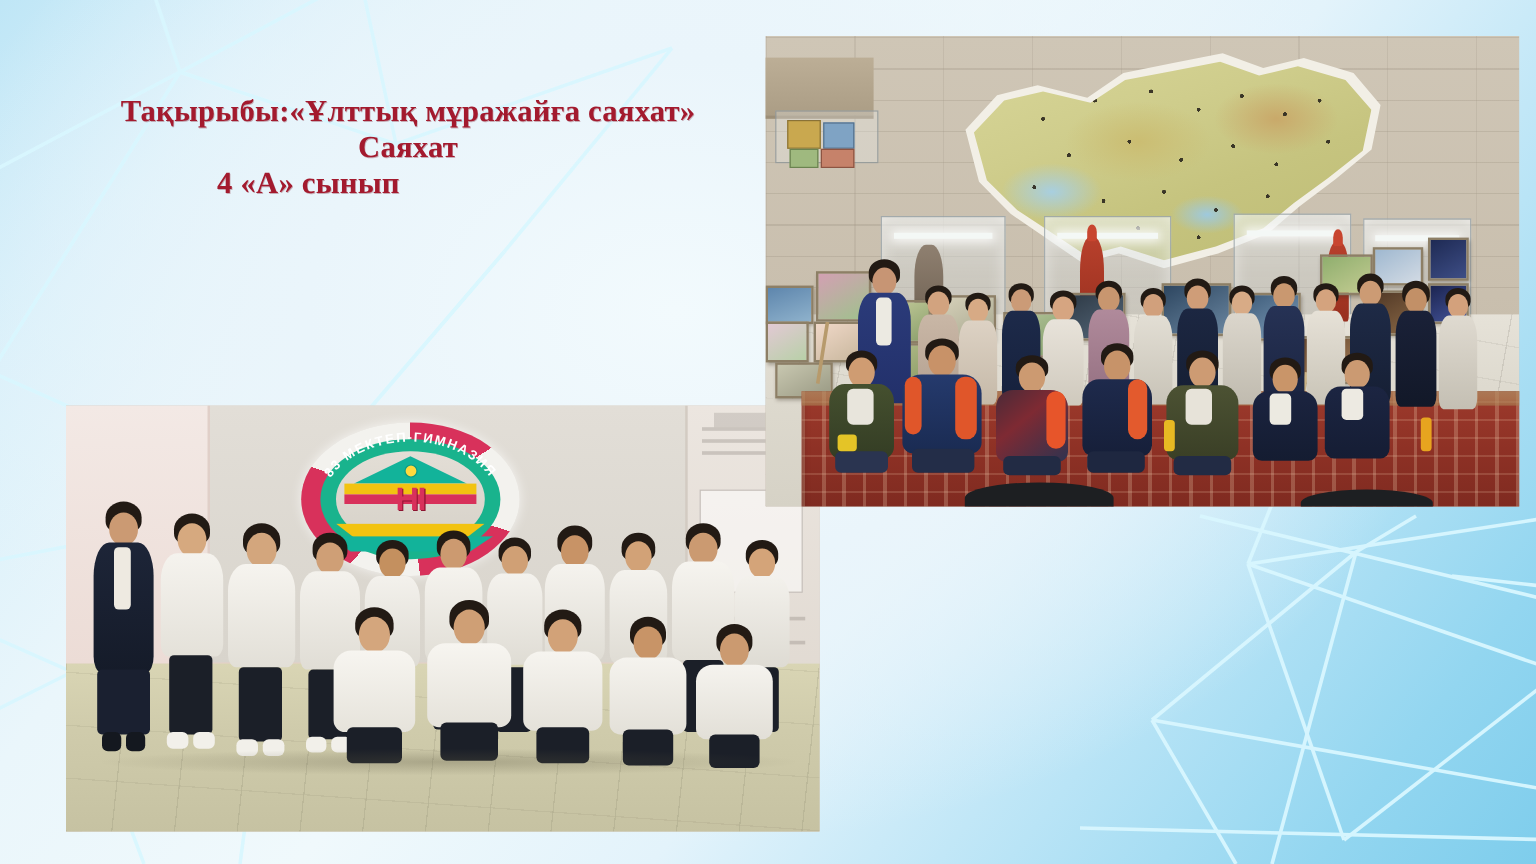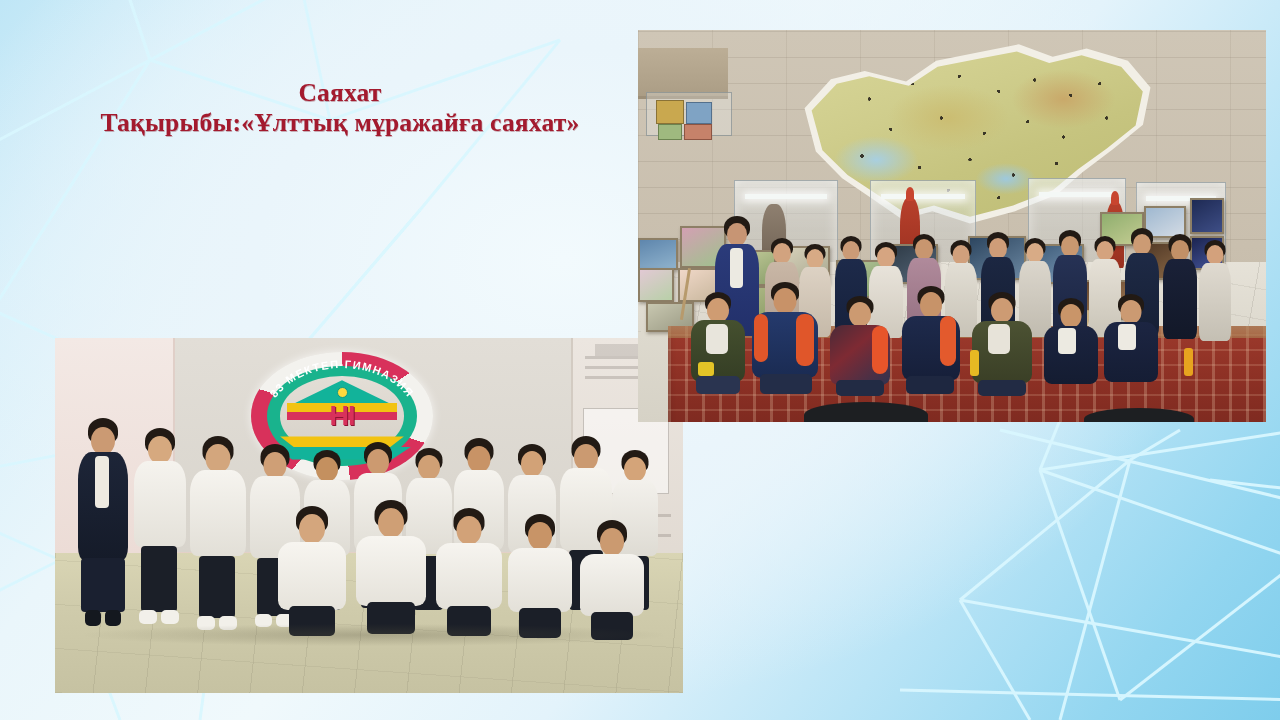--- a/index.html
+++ b/index.html
@@ -390,22 +390,23 @@
         <path d="M 960 600 L 1030 720"></path>
         <path d="M 1210 480 L 1300 490"></path>
         <path d="M 1000 430 L 1290 500"></path>
         <path d="M 1060 420 L 1040 470"></path>
         <path d="M 900 690 L 1300 700"></path>
       </g>
     </svg>
   </div>
 
   <div class="title-block">
+    <div class="title-line l1">Тақырыбы:«Ұлттық  мұражайға саяхат»</div>
     <div class="title-line l2">Саяхат</div>
-    <div class="title-line l1">Тақырыбы:«Ұлттық  мұражайға саяхат»</div>
+    <div class="title-line l3">4 «А» сынып</div>
   </div>
 
   <div class="photo photo-museum">
     <div class="scene">
       <div class="mus-wall"></div>
       <div class="mus-bricks"></div>
 
       <div class="mus-balcony"></div>
       <div class="mus-balcony-rail"></div>
       <div class="sq" style="left:18px;top:70px;width:26px;height:22px;background:#c9a84f;border:1px solid #8a7236;"></div>

